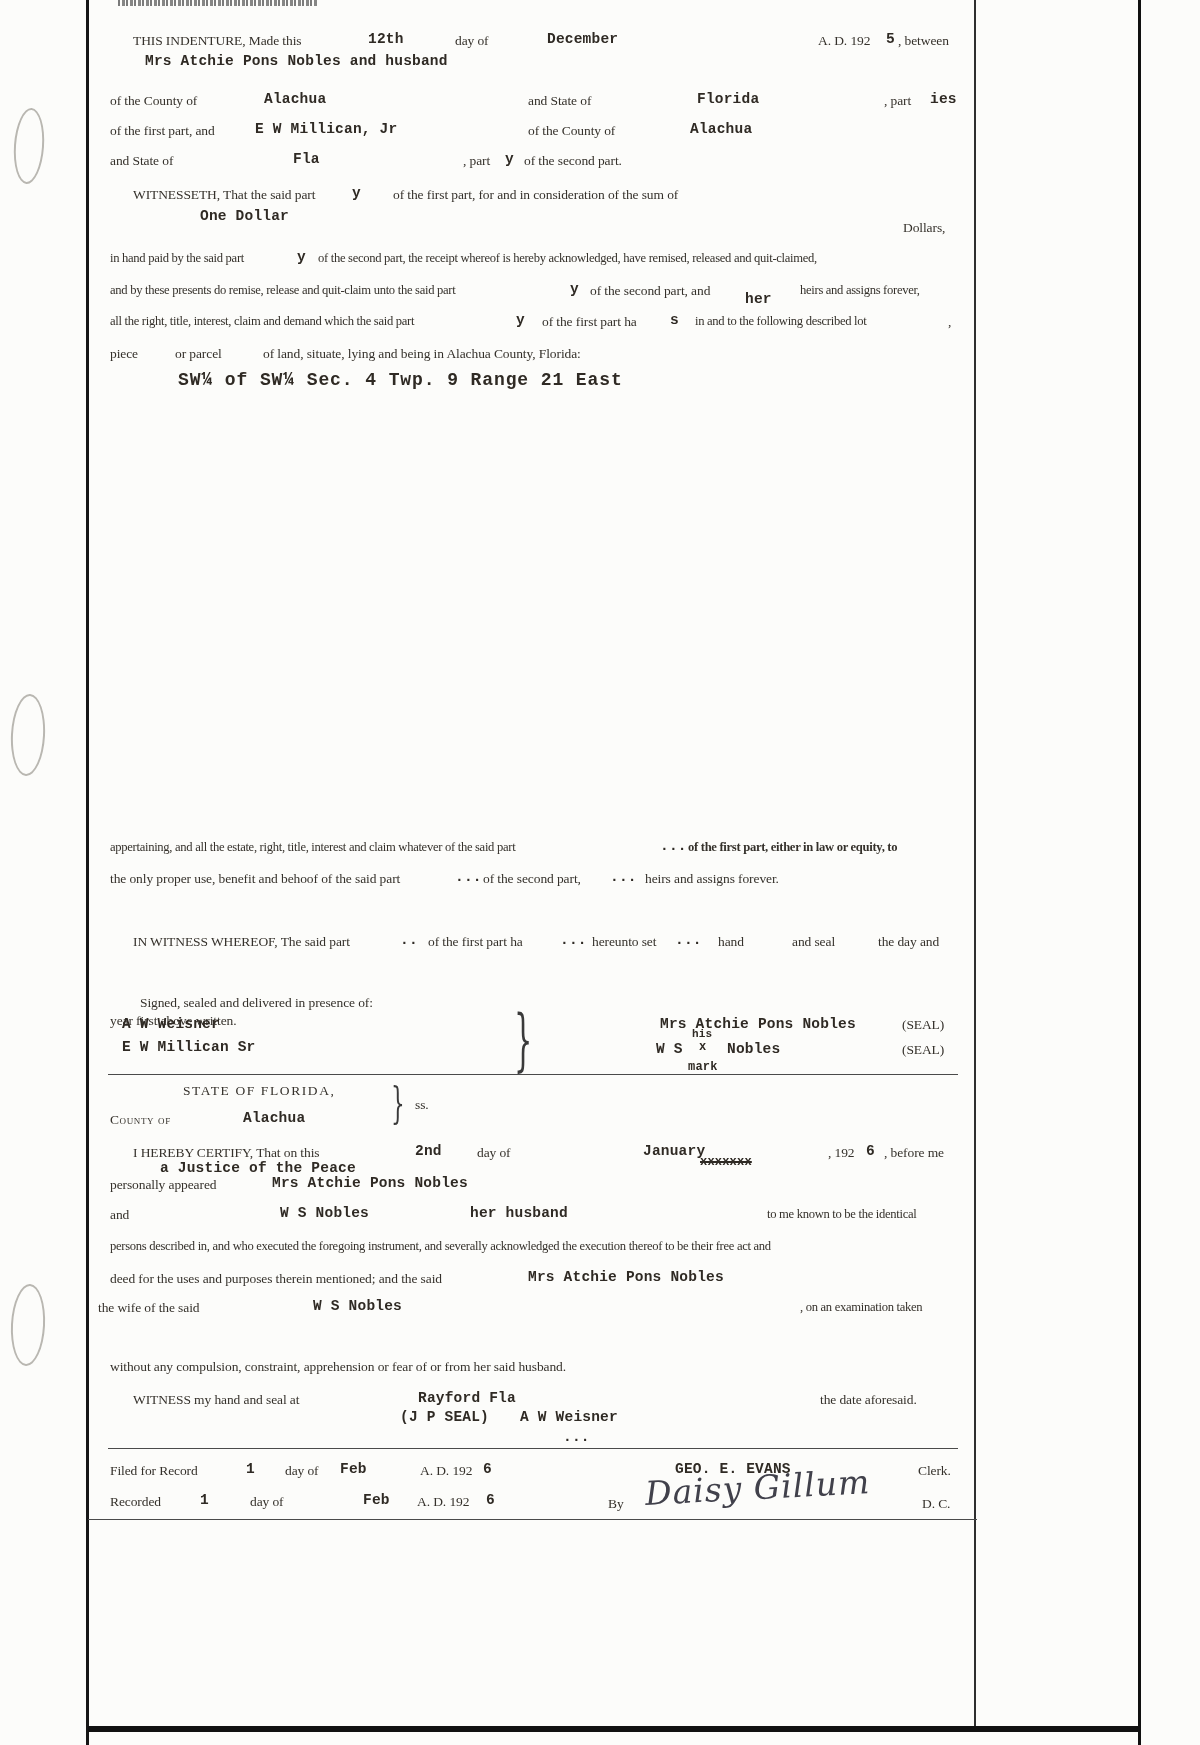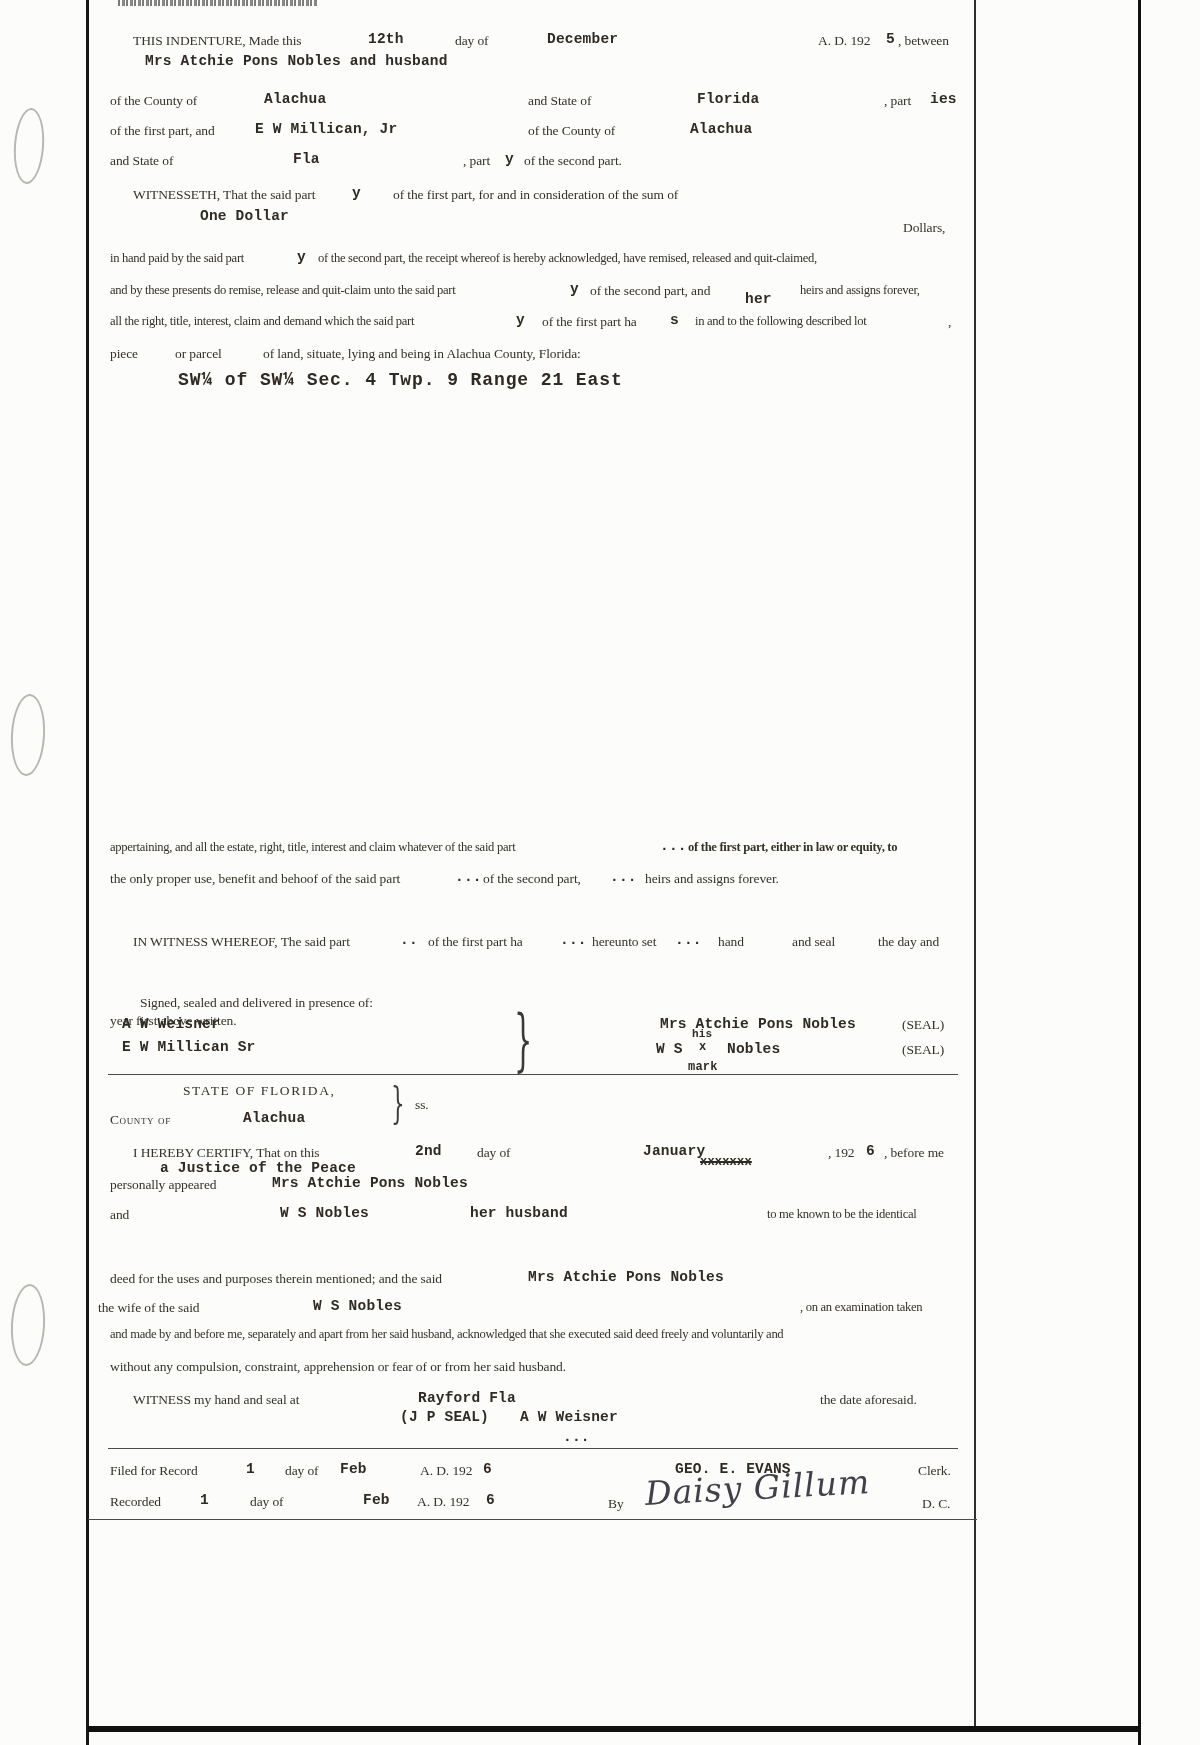--- a/index.html
+++ b/index.html
@@ -129,26 +129,26 @@
   <span class="s t" style="left:866px;top:1143px;">6</span>
   <span class="s p" style="left:884px;top:1145px;">, before me</span>
   <span class="s t" style="left:160px;top:1160px;">a Justice of the Peace</span>
   <span class="s p" style="left:110px;top:1177px;">personally appeared</span>
   <span class="s t" style="left:272px;top:1175px;">Mrs Atchie Pons Nobles</span>
   <span class="s p" style="left:110px;top:1207px;">and</span>
   <span class="s t" style="left:280px;top:1205px;">W S Nobles</span>
   <span class="s t" style="left:470px;top:1205px;">her husband</span>
   <span class="s t tmd strike" style="left:700px;top:1155px;">xxxxxxx</span>
   <span class="s px" style="left:767px;top:1207px;">to me known to be the identical</span>
+  <span class="s px" style="left:110px;top:1239px;">persons described in, and who executed the foregoing instrument, and severally acknowledged the execution thereof to be their free act and</span>
   <span class="s p" style="left:110px;top:1271px;">deed for the uses and purposes therein mentioned; and the said</span>
   <span class="s t" style="left:528px;top:1269px;">Mrs Atchie Pons Nobles</span>
   <span class="s p" style="left:98px;top:1300px;">the wife of the said</span>
   <span class="s t" style="left:313px;top:1298px;">W S Nobles</span>
   <span class="s px" style="left:800px;top:1300px;">, on an examination taken</span>
-  <span class="s px" style="left:110px;top:1327px;">and made by and before me, separately and apart from her said husband, acknowledged that she executed said deed freely and voluntarily and</span>
   <span class="s p" style="left:110px;top:1359px;">without any compulsion, constraint, apprehension or fear of or from her said husband.</span>
   <span class="s p" style="left:133px;top:1392px;">WITNESS my hand and seal at</span>
   <span class="s t" style="left:418px;top:1390px;">Rayford Fla</span>
   <span class="s p" style="left:820px;top:1392px;">the date aforesaid.</span>
   <span class="s t" style="left:400px;top:1409px;">(J P SEAL)</span>
   <span class="s t" style="left:520px;top:1409px;">A W Weisner</span>
   <span class="s t" style="left:563px;top:1429px;">...</span>
   <div class="rule" style="left:108px;top:1448px;width:850px;height:1px;background:#4a4a4a;"></div>
 
   <span class="s p" style="left:110px;top:1463px;">Filed for Record</span>

